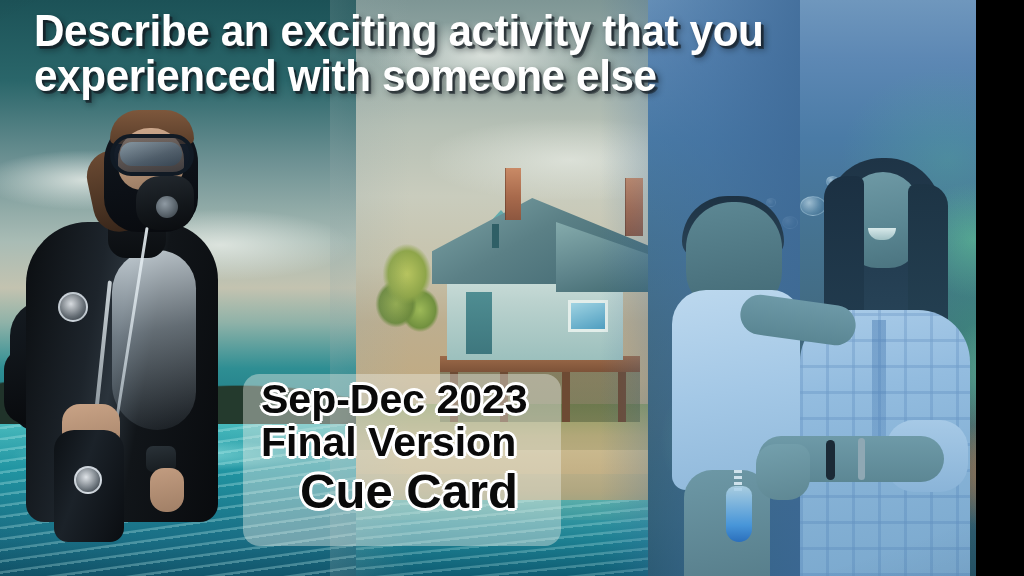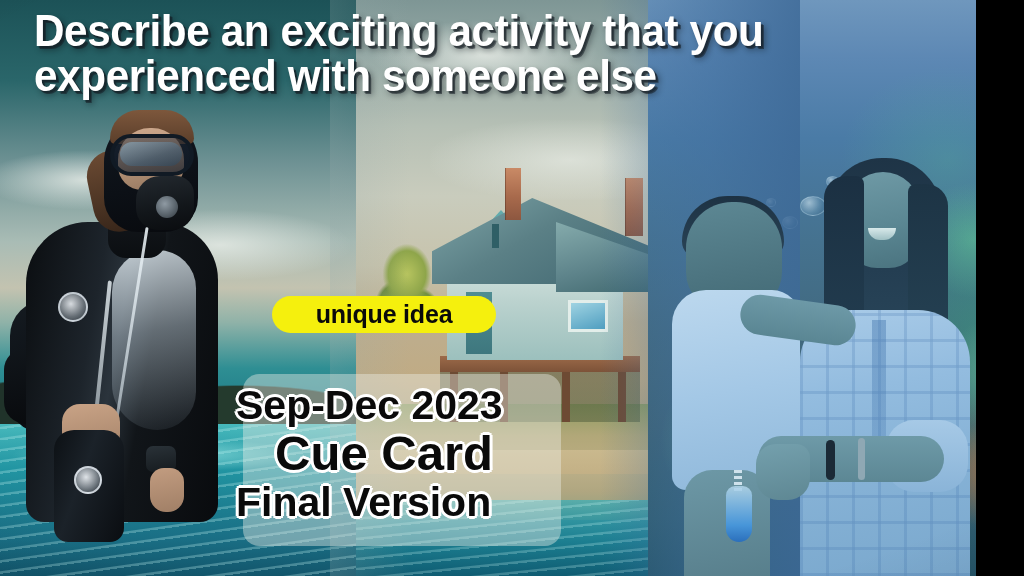--- a/index.html
+++ b/index.html
@@ -512,26 +512,25 @@
 
   #info-panel {
     position:absolute;
     left:243px; top:374px;
     width:318px; height:172px;
     background:rgba(236,238,232,.42);
     border-radius:16px;
   }
   #info-lines {
     position:absolute;
-    left:236px; top:378px;
+    left:261px; top:378px;
     width:310px;
     font-family:"Liberation Sans", sans-serif;
     font-weight:bold;
     color:#0a0a0a;
-    margin-top:6px;
   }
   .info-line {
     display:block;
     white-space:nowrap;
     text-shadow:
       -2px -2px 0 #fff, 2px -2px 0 #fff,
       -2px  2px 0 #fff, 2px  2px 0 #fff,
       -3px  0   0 #fff, 3px  0   0 #fff,
        0   -3px 0 #fff, 0    3px 0 #fff;
   }
@@ -636,24 +635,21 @@
     
   </div>
 
   <div class="layer" id="vignette"></div>
 
   <div id="headline">
     <span class="hl-line">Describe an exciting activity that you</span>
     <span class="hl-line">experienced with someone else</span>
   </div>
 
-  <div id="badge-unique">
-    <span id="badge-unique-label">unique idea</span>
-  </div>
 
   <div id="info-panel"></div>
   <div id="info-lines">
     <span class="info-line" id="info-line-1">Sep-Dec 2023</span>
+    <span class="info-line" id="info-line-2">Final Version</span>
     <span class="info-line" id="info-line-3">Cue Card</span>
-    <span class="info-line" id="info-line-2">Final Version</span>
   </div>
 
 </div>
 
 </body></html>

